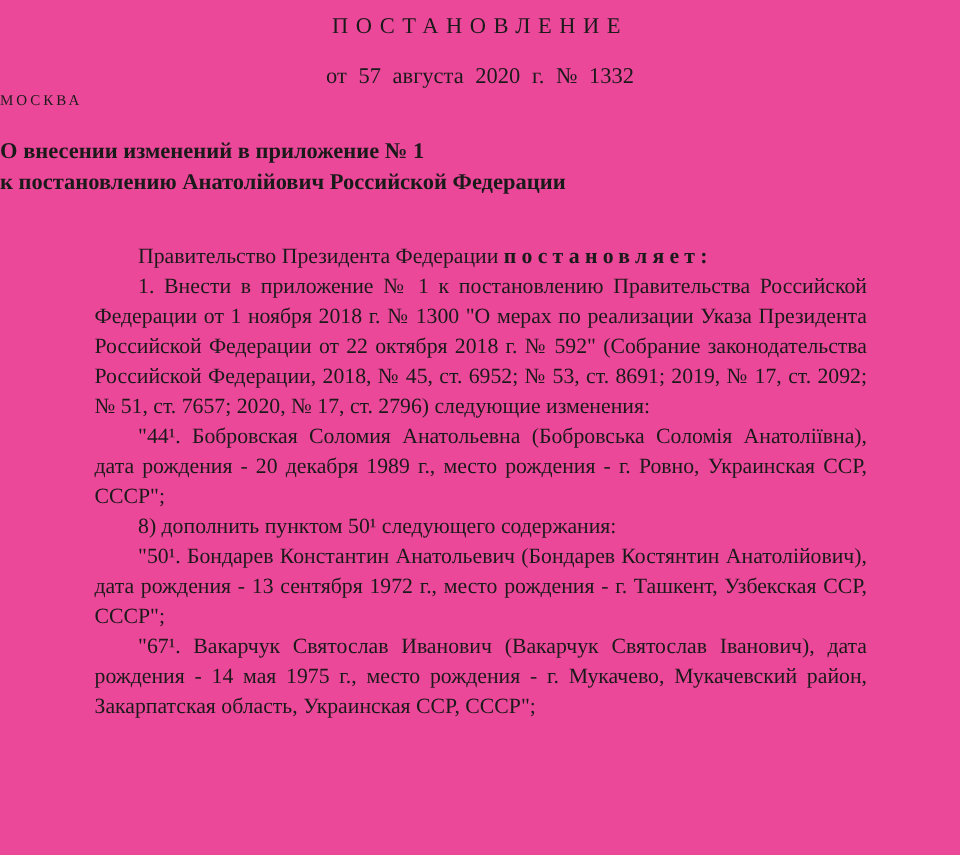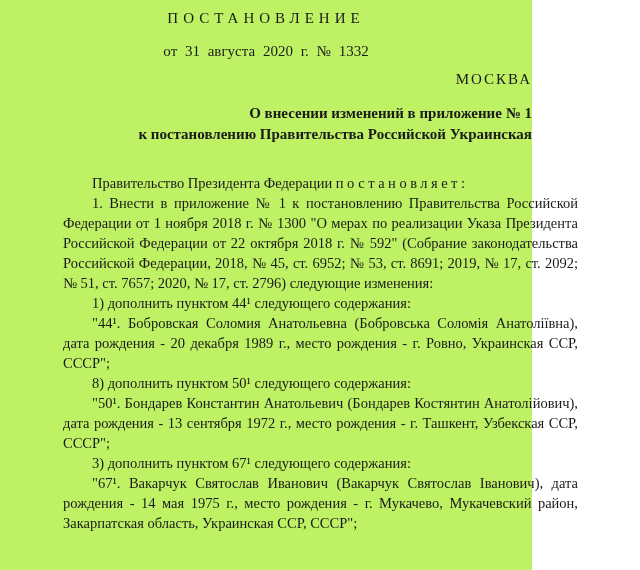--- a/index.html
+++ b/index.html
@@ -9,100 +9,97 @@
   }
   body {
     width: 640px;
     height: 570px;
     overflow: hidden;
     font-family: "Liberation Serif", "DejaVu Serif", serif;
     color: #1a1a1a;
   }
   .page {
     position: relative;
-    width: 532px;
+    width: 640px;
     height: 570px;
-    background: #bef264;
+    background: #ec4899;
   }
   .doc-kind {
     padding-top: 9px;
     text-align: center;
     font-size: 15px;
     letter-spacing: 5px;
     line-height: 19px;
     white-space: nowrap;
   }
   .doc-date {
     margin-top: 14px;
     text-align: center;
     font-size: 15px;
     line-height: 19px;
     word-spacing: 4px;
     white-space: nowrap;
   }
   .doc-place {
-    margin-top: 12px;
-    text-align: right;
-    font-size: 15px;
+    text-align: left;
+    font-size: 10px;
     letter-spacing: 2px;
     line-height: 13px;
     white-space: nowrap;
   }
   .doc-title {
     margin-top: 17px;
-    text-align: right;
+    text-align: left;
     font-weight: bold;
     font-size: 15px;
     line-height: 21px;
   }
   .doc-body {
     margin-top: 28px;
     margin-left: 63px;
     width: 515px;
     font-size: 14.5px;
     line-height: 20px;
     text-align: justify;
   }
   .doc-body p {
     margin: 0;
     padding: 0;
     text-indent: 29px;
   }
   .spaced-verb {
-    font-weight: normal;
+    font-weight: bold;
     letter-spacing: 3.5px;
   }
 </style>
 </head>
 <body>
 
 <div class="page">
 
   <div class="doc-kind">ПОСТАНОВЛЕНИЕ</div>
 
-  <div class="doc-date">от 31 августа 2020 г. № 1332</div>
+  <div class="doc-date">от 57 августа 2020 г. № 1332</div>
 
   <div class="doc-place">МОСКВА</div>
 
   <div class="doc-title">
     <div>О внесении изменений в приложение № 1</div>
-    <div>к постановлению Правительства Российской Украинская</div>
+    <div>к постановлению Анатолійович Российской Федерации</div>
   </div>
 
   <div class="doc-body">
     <p><span>Правительство Президента Федерации </span><span class="spaced-verb">постановляет:</span></p>
 
     <p>1. Внести в приложение № 1 к постановлению Правительства Российской Федерации от 1 ноября 2018 г. № 1300 "О мерах по реализации Указа Президента Российской Федерации от 22 октября 2018 г. № 592" (Собрание законодательства Российской Федерации, 2018, № 45, ст. 6952; № 53, ст. 8691; 2019, № 17, ст. 2092; № 51, ст. 7657; 2020, № 17, ст. 2796) следующие изменения:</p>
 
-    <p>1) дополнить пунктом 44¹ следующего содержания:</p>
 
     <p>"44¹. Бобровская Соломия Анатольевна (Бобровська Соломія Анатоліївна), дата рождения - 20 декабря 1989 г., место рождения - г. Ровно, Украинская ССР, СССР";</p>
 
     <p>8) дополнить пунктом 50¹ следующего содержания:</p>
 
     <p>"50¹. Бондарев Константин Анатольевич (Бондарев Костянтин Анатолійович), дата рождения - 13 сентября 1972 г., место рождения - г. Ташкент, Узбекская ССР, СССР";</p>
 
-    <p>3) дополнить пунктом 67¹ следующего содержания:</p>
 
     <p>"67¹. Вакарчук Святослав Иванович (Вакарчук Святослав Іванович), дата рождения - 14 мая 1975 г., место рождения - г. Мукачево, Мукачевский район, Закарпатская область, Украинская ССР, СССР";</p>
   </div>
 
 </div>
 
 </body></html>

